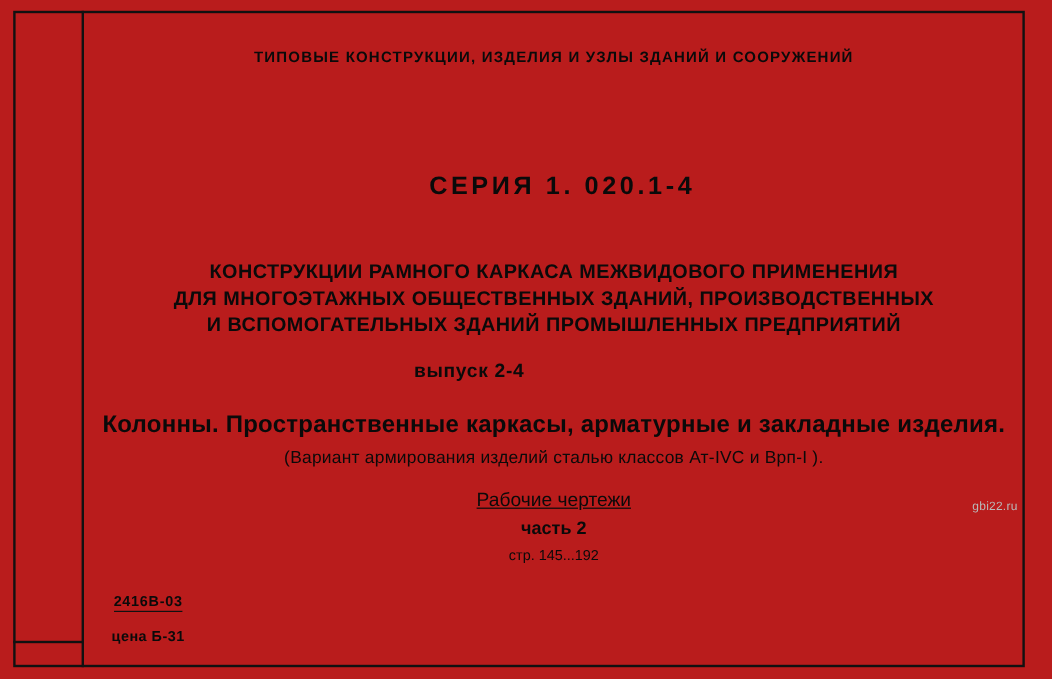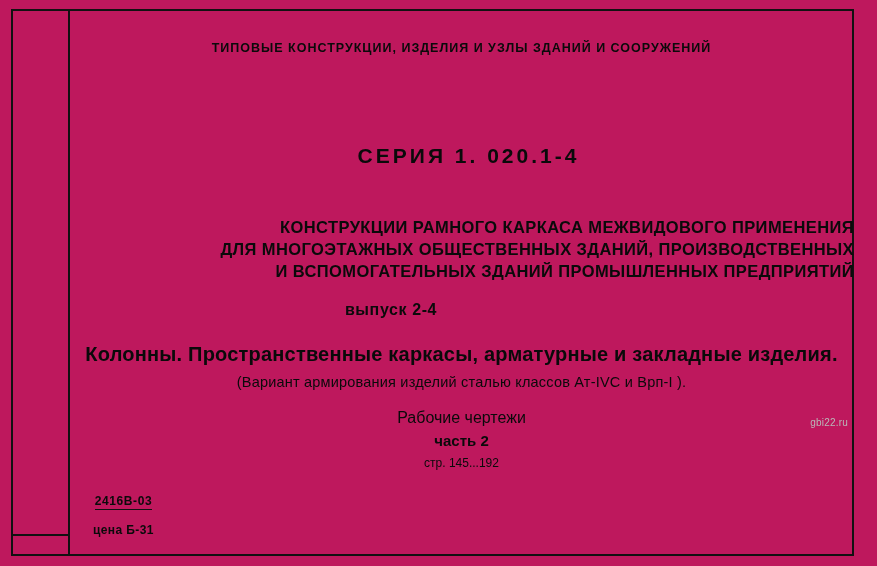--- a/index.html
+++ b/index.html
@@ -11,21 +11,21 @@
     width: 877px;
     height: 566px;
     font-family: "Liberation Sans", sans-serif;
     color: #0a0a0a;
     overflow: hidden;
   }
   .page {
     position: relative;
     width: 877px;
     height: 566px;
-    background: #be185d;
+    background: #b91c1c;
   }
   
   .frame-outer {
     position: absolute;
     left: 11px;
     top: 9px;
     width: 843px;
     height: 547px;
     border: 2px solid #111111;
     box-sizing: border-box;
@@ -52,21 +52,21 @@
   .content {
     position: absolute;
     left: 69px;
     top: 9px;
     width: 785px;
     height: 547px;
     box-sizing: border-box;
   }
 
   .line {
-    text-align: right;
+    text-align: center;
     white-space: nowrap;
   }
 
   .heading-top {
     position: absolute;
     top: 32px;
     left: 0;
     width: 785px;
     font-size: 12.5px;
     letter-spacing: 1.0px;
@@ -135,20 +135,21 @@
   }
 
   .working {
     position: absolute;
     top: 400px;
     left: 0;
     width: 785px;
     font-size: 16px;
     font-weight: 500;
     text-align: center;
+    text-decoration: underline;
   }
   .part {
     position: absolute;
     top: 423px;
     left: 0;
     width: 785px;
     font-size: 15px;
     font-weight: 600;
     text-align: center;
   }

